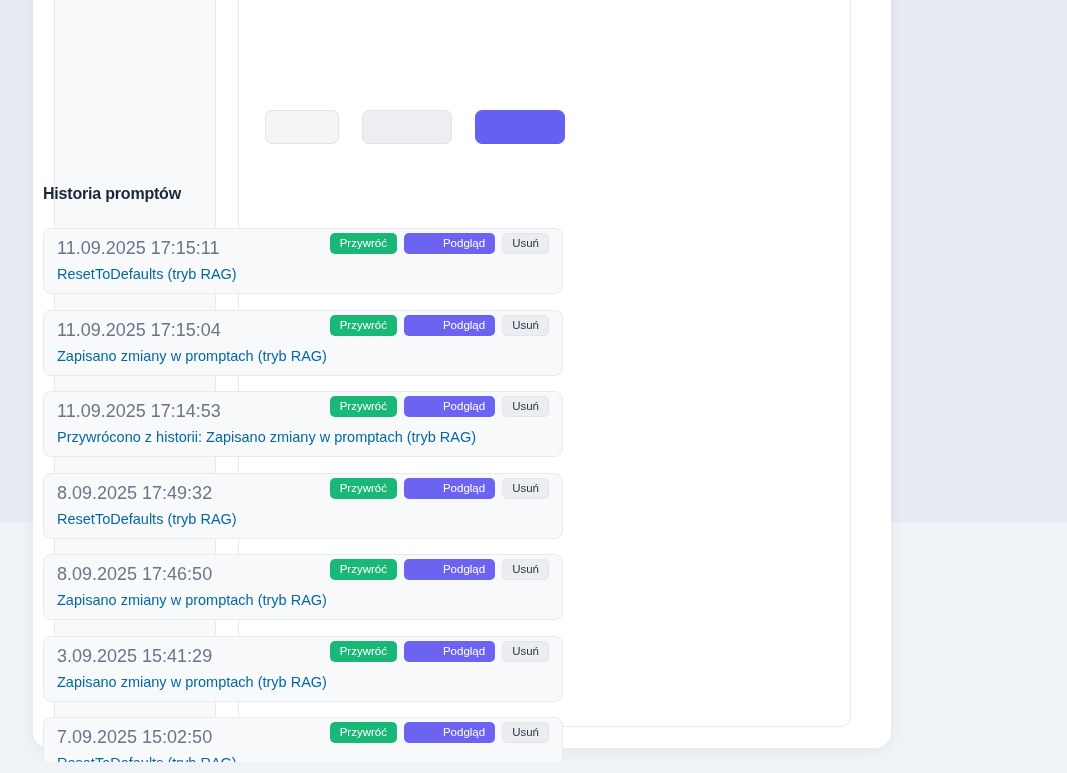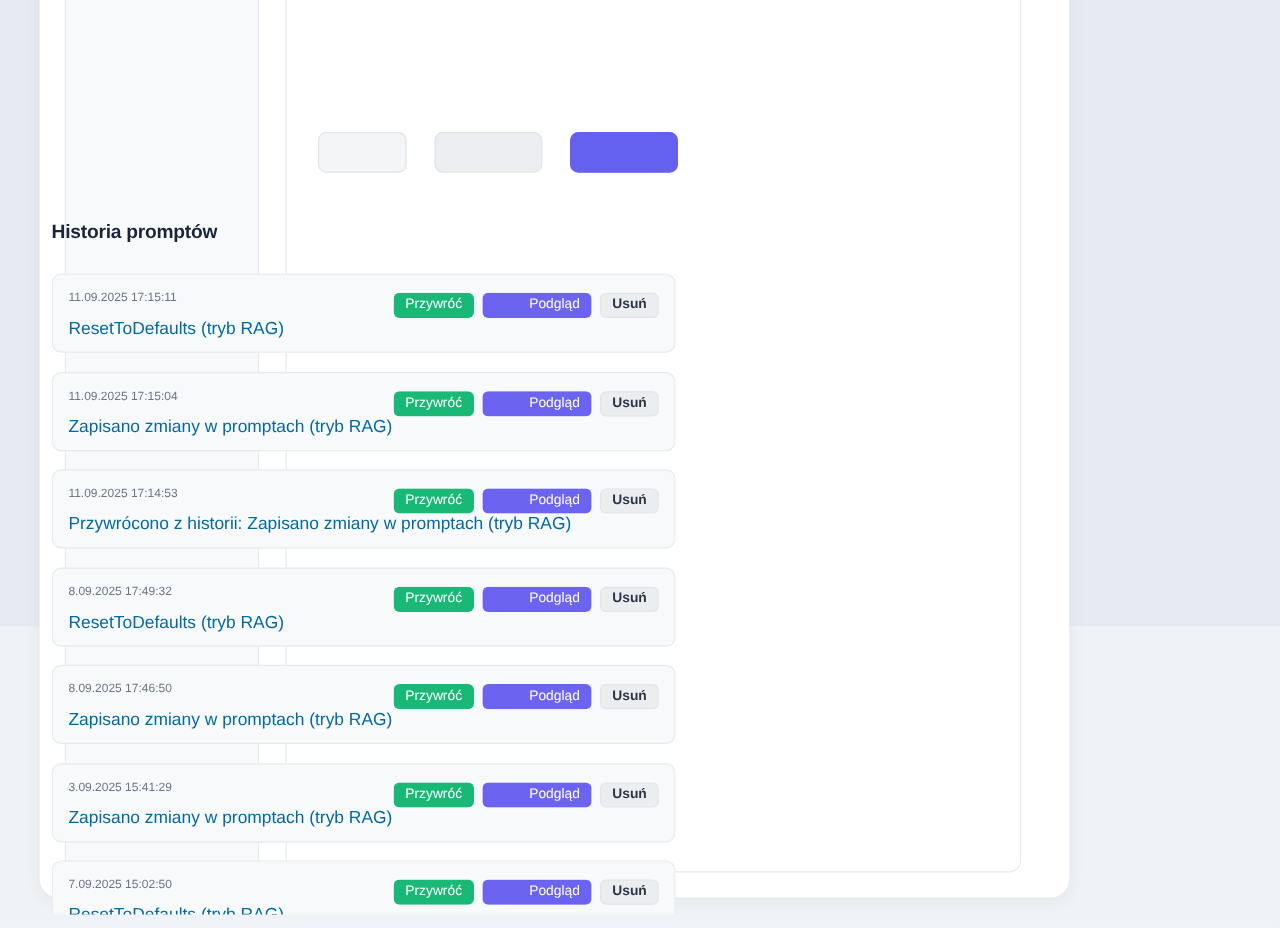--- a/index.html
+++ b/index.html
@@ -126,37 +126,37 @@
     position: relative;
     flex: 0 0 auto;
     height: 66px;
     background: #f8f9fb;
     border: 1px solid #e7eaf0;
     border-radius: 8px;
     padding: 12px 15px 0 13px;
   }
 
   .history-item-time {
-    font-size: 10px;
+    font-size: 18px;
     color: #6b7488;
     line-height: 15px;
   }
 
   .history-item-label {
     font-size: 14.5px;
     color: #0369a1;
     line-height: 20px;
     margin-top: 8px;
     white-space: nowrap;
   }
 
   .history-item-actions {
     position: absolute;
     right: 13px;
-    top: 15px;
+    top: 4px;
     display: flex;
     align-items: center;
     gap: 7px;
   }
 
   .action-btn {
     height: 21px;
     padding: 0 9px;
     border: 1px solid transparent;
     border-radius: 5px;
@@ -172,21 +172,20 @@
   }
   .action-preview {
     background: #6c63f0;
     color: #ffffff;
     padding-left: 38px;
   }
   .action-delete {
     background: #ebedf0;
     color: #2c3446;
     border-color: #e2e5ea;
-    font-weight: bold;
   }
 </style>
 </head>
 <body>
 
 <div id="page-bg-top"></div>
 <div id="page-bg-bottom"></div>
 
 <div id="app-shell"></div>
 

